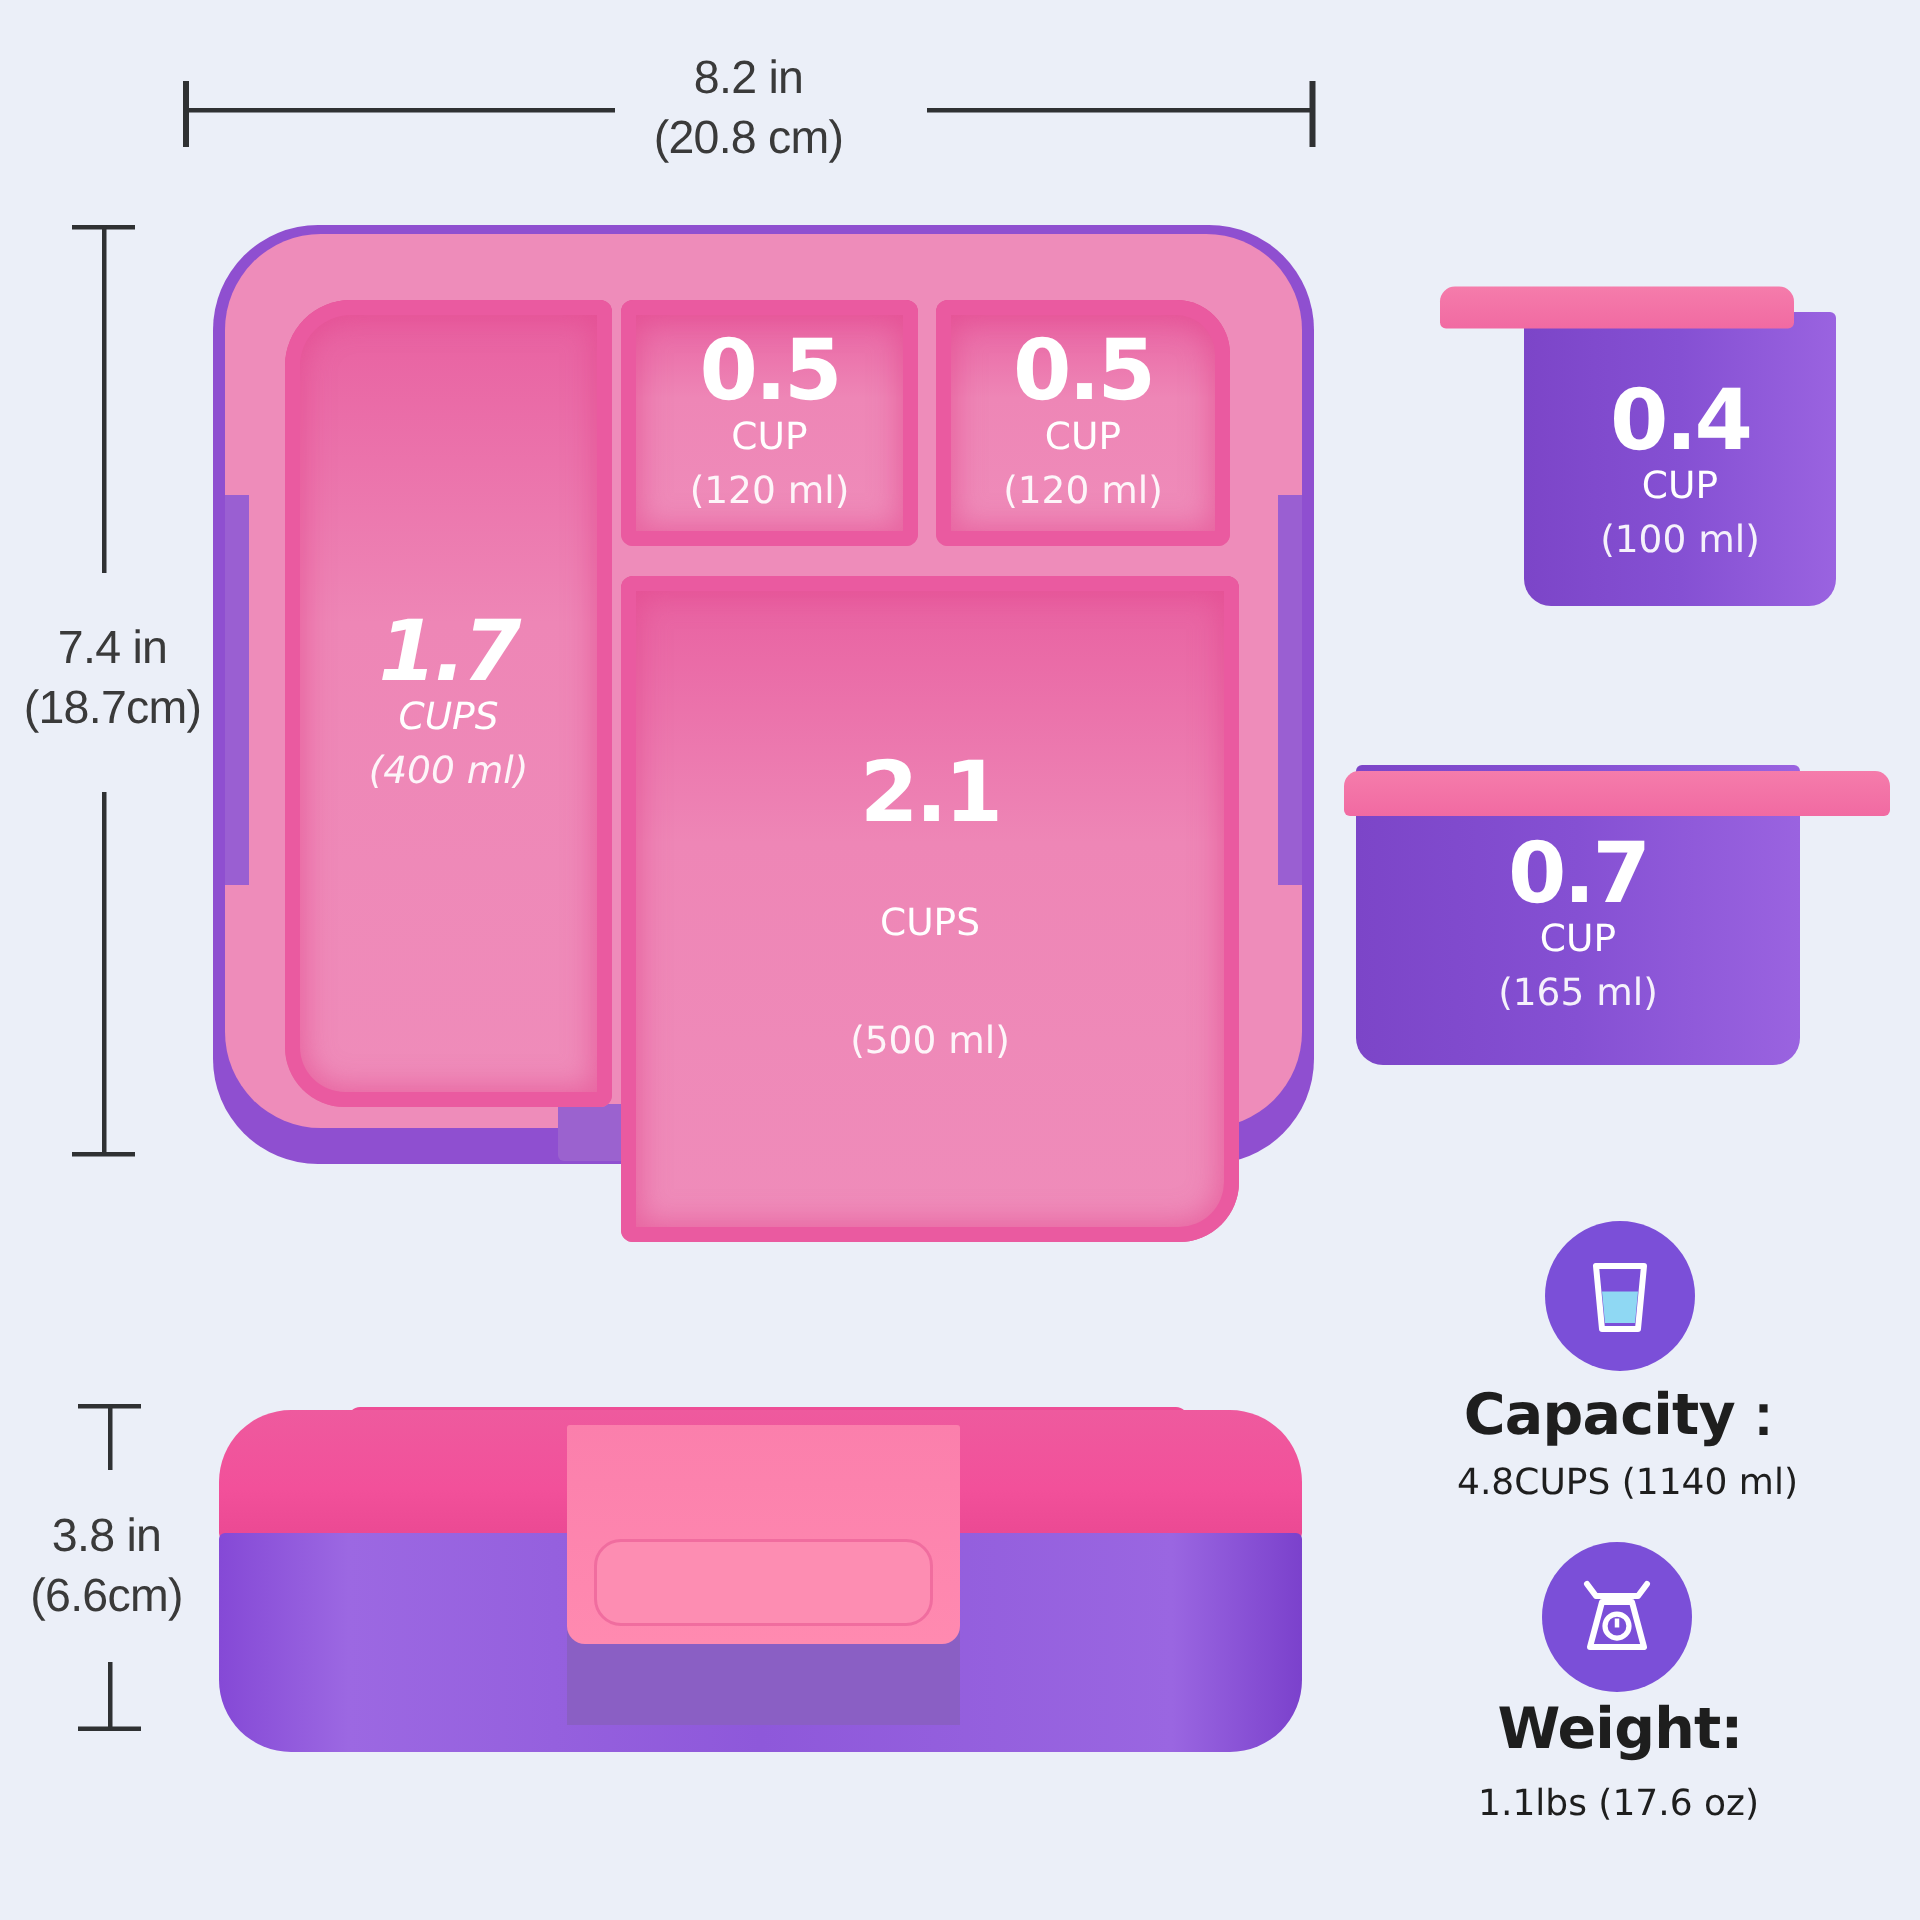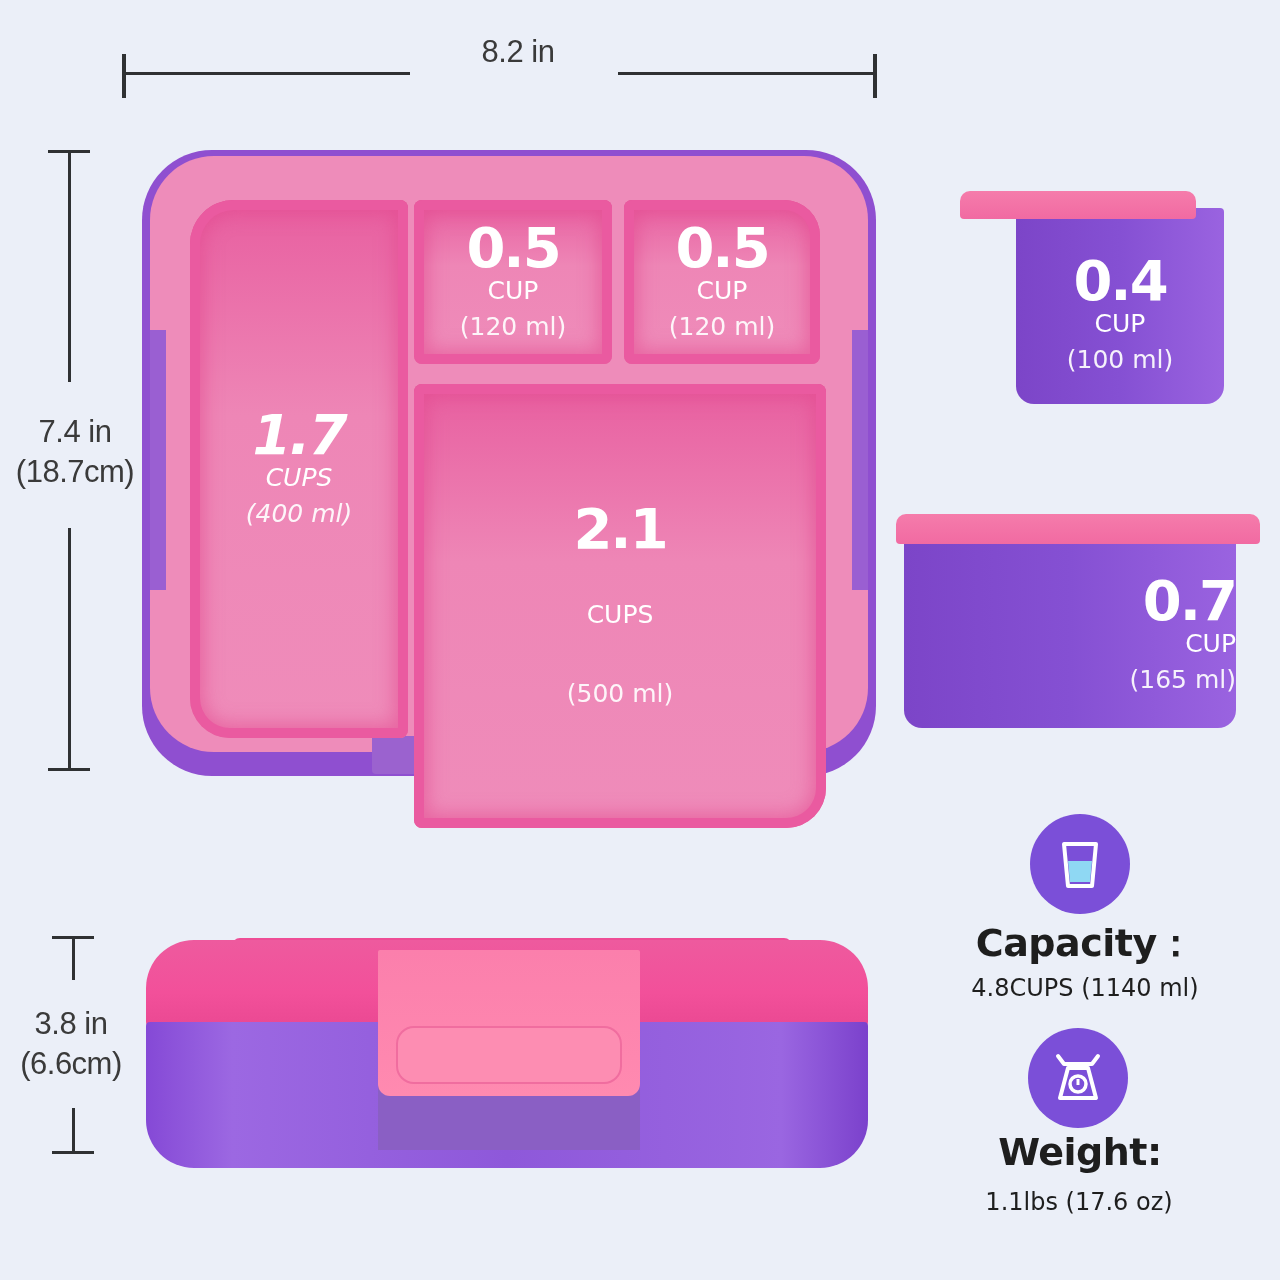--- a/index.html
+++ b/index.html
@@ -43,22 +43,23 @@
   .spec-val{position:absolute;font-family:"DejaVu Sans",sans-serif;font-size:24px;color:#1e1e1e;text-align:center;}
 </style>
 </head>
 <body>
 
 <div>
   <div class="cap" style="left:122px;top:54px;height:44px;"></div>
   <div class="hline" style="left:124px;top:72px;width:286px;"></div>
   <div class="hline" style="left:618px;top:72px;width:258px;"></div>
   <div class="cap" style="left:873px;top:54px;height:44px;"></div>
-  <div class="abs dimtxt" style="left:416px;top:32px;width:204px;">
+  <div class="abs dimtxt" style="left:397px;top:32px;width:204px;">
     <div>8.2 in</div>
+    <div>(20.8 cm)</div>
   </div>
 </div>
 
 <div>
   <div class="hcap" style="left:48px;top:150px;width:42px;"></div>
   <div class="vline" style="left:68px;top:150px;height:232px;"></div>
   <div class="vline" style="left:68px;top:528px;height:242px;"></div>
   <div class="hcap" style="left:48px;top:768px;width:42px;"></div>
   <div class="abs dimtxt" style="left:4px;top:412px;width:142px;">
     <div>7.4 in</div>
@@ -98,21 +99,21 @@
 <div>
   <div class="cup-body" style="left:976px;top:208px;width:208px;height:196px;margin-left:40px;">
     <div class="num" style="margin-top:18px;">0.4</div>
     <div class="unit">CUP</div>
     <div class="ml">(100 ml)</div>
   </div>
   <div class="lid" style="left:960px;top:191px;width:236px;height:28px;"></div>
 </div>
 
 <div>
-  <div class="cup-body" style="left:904px;top:528px;width:332px;height:200px;align-items:flex-end;">
+  <div class="cup-body" style="left:904px;top:510px;width:296px;height:200px;">
     <div class="num" style="margin-top:14px;">0.7</div>
     <div class="unit">CUP</div>
     <div class="ml">(165 ml)</div>
   </div>
   <div class="lid" style="left:896px;top:514px;width:364px;height:30px;"></div>
 </div>
 
 <div>
   <div class="hcap" style="left:52px;top:936px;width:42px;"></div>
   <div class="vline" style="left:72px;top:936px;height:44px;"></div>

